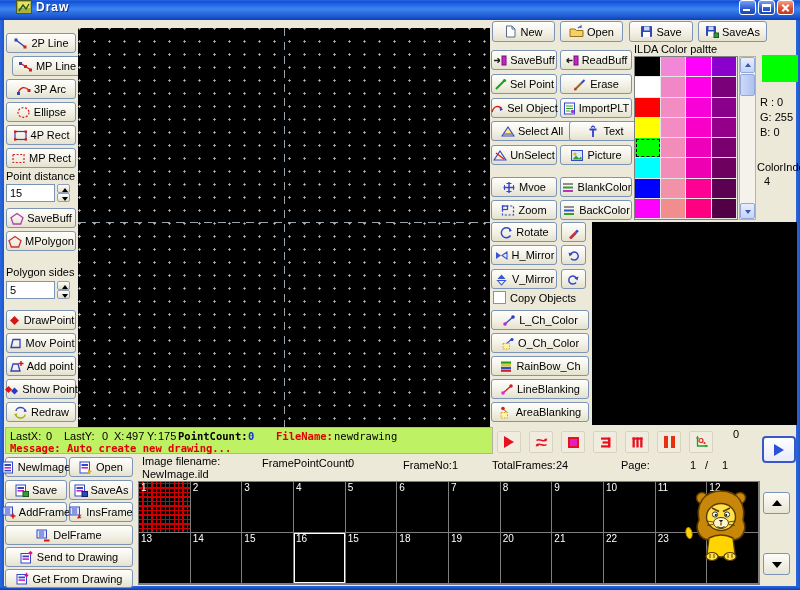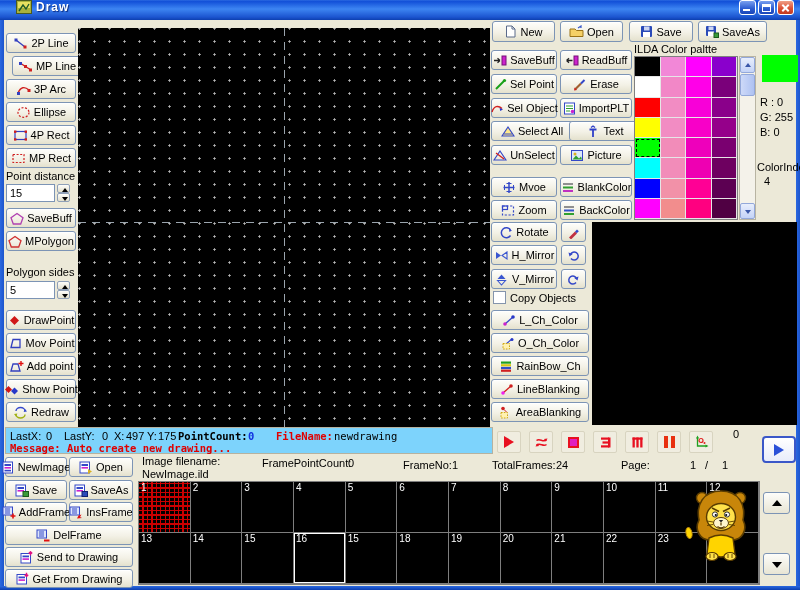--- a/index.html
+++ b/index.html
@@ -65,21 +65,21 @@
   .sbtn { position:absolute; left:0; width:15px; height:16px;
     background:linear-gradient(180deg,#e8eefc,#c4d3f7); border:1px solid #93a8da; border-radius:2px; }
   .sbtn .tri-u { border-bottom-color:#3a57a8; left:4px; top:5px;}
   .sbtn .tri-d { border-top-color:#3a57a8; left:4px; top:6px;}
   .sthumb { position:absolute; left:0; top:17px; width:15px; height:22px;
     background:linear-gradient(90deg,#cdd9f8,#aec2f2); border:1px solid #93a8da; border-radius:2px; }
   .swatch { left:762px; top:55px; width:36px; height:27px; }
   
   .preview { left:592px; top:222px; width:205px; height:203px; background:#000; }
   
-  .statusbar { left:5px; top:427px; width:488px; height:27px; background:#7dd3fc;
+  .statusbar { left:5px; top:427px; width:488px; height:27px; background:#bef264;
     border:1px solid #b5b2a0; font-size:11px;padding-left:29px; }
   .statusbar span { position:absolute; top:2px; }
   .mono { font-family:"DejaVu Sans Mono", monospace; font-size:10.5px; }
   .msgline { top:14px !important; color:#e00000; font-weight:bold; }
   
   .pbtn { position:absolute; width:24px; height:22px; border:1px solid #d8d4c0;
     border-radius:2px; display:flex; align-items:center; justify-content:center;
     background:#f0ede0; }
   .play-tri { width:0; height:0; border-top:6px solid transparent; border-bottom:6px solid transparent;
     border-left:10px solid #e81020; }

